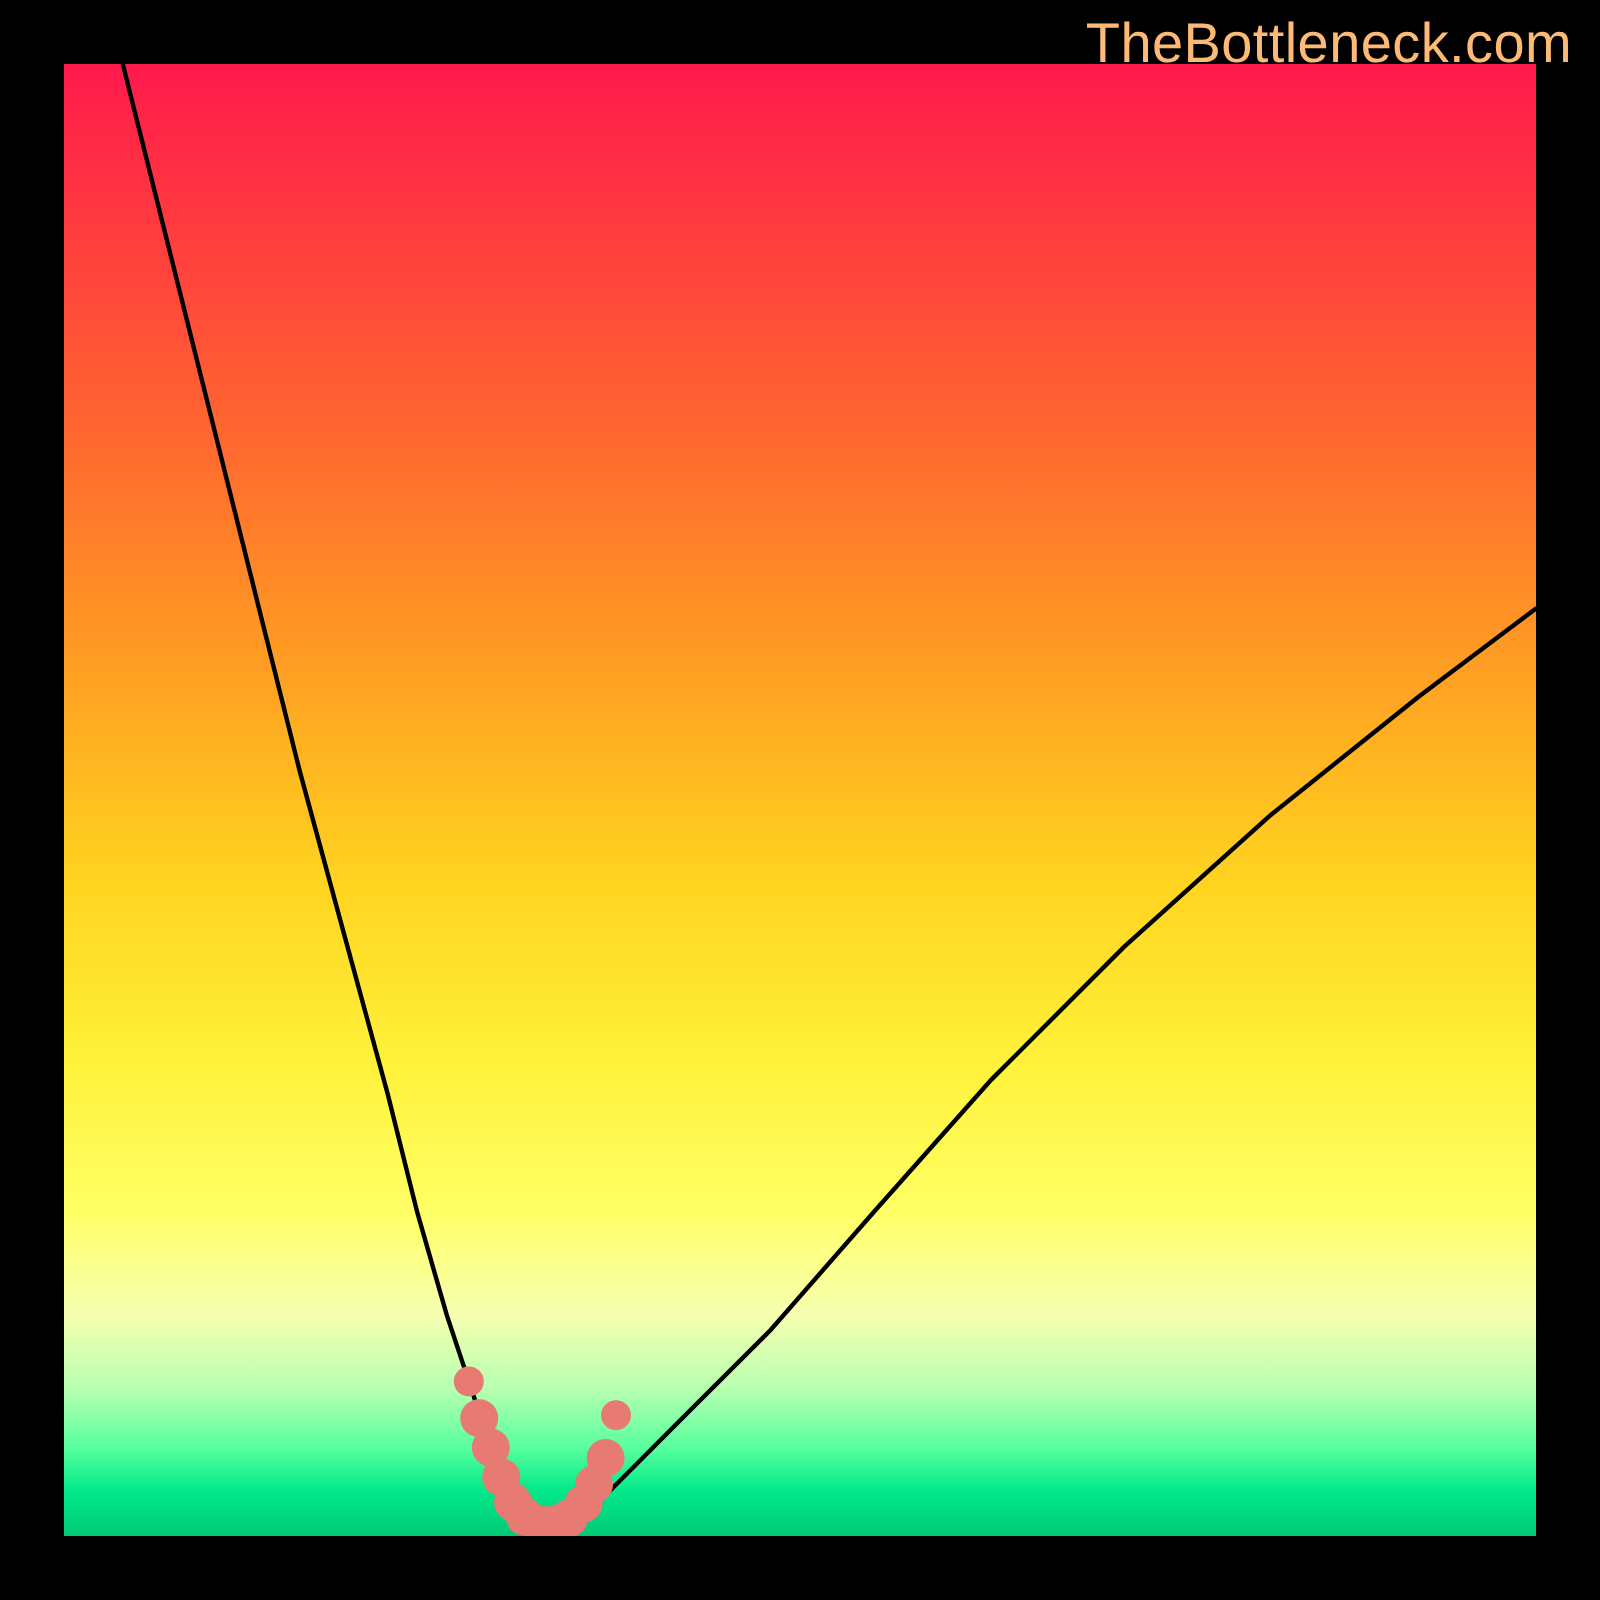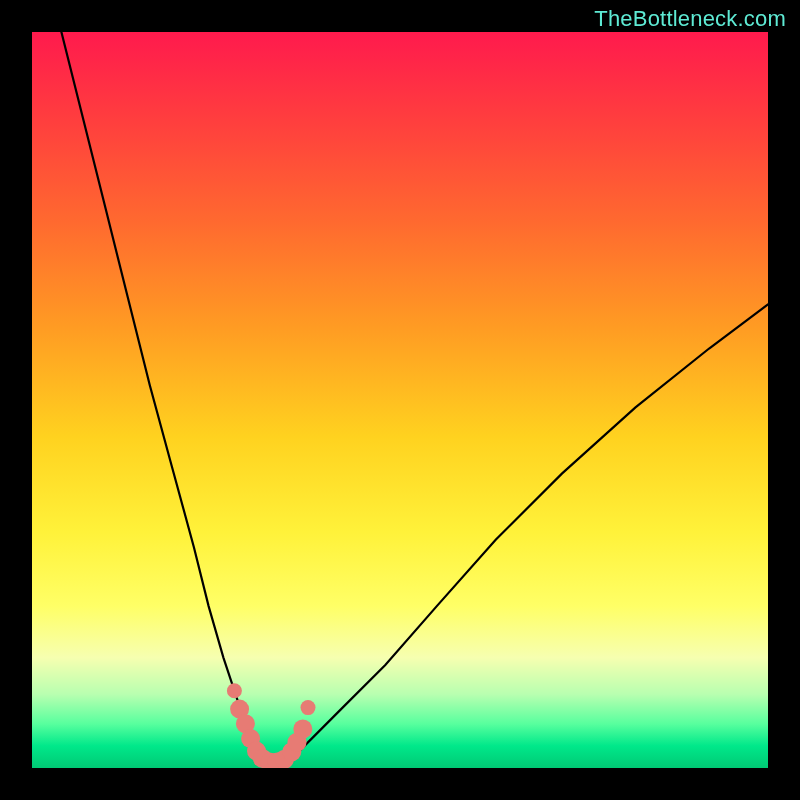--- a/index.html
+++ b/index.html
@@ -36,22 +36,22 @@
       #f6ffb0 85%,
       #b8ffb0 90%,
       #58ff9e 94%,
       #00e88a 97%,
       #00c974 100%);
   }
   .watermark {
     position: absolute;
     top: 6px;
     right: 14px;
-    color: #5eead4;
-    font-size: 22px;
+    color: #fdba74;
+    font-size: 28px;
     font-weight: 500;
     letter-spacing: 0.2px;
     user-select: none;
   }
   svg.curve {
     position: absolute;
     top: 0;
     left: 0;
     width: 736px;
     height: 736px;

